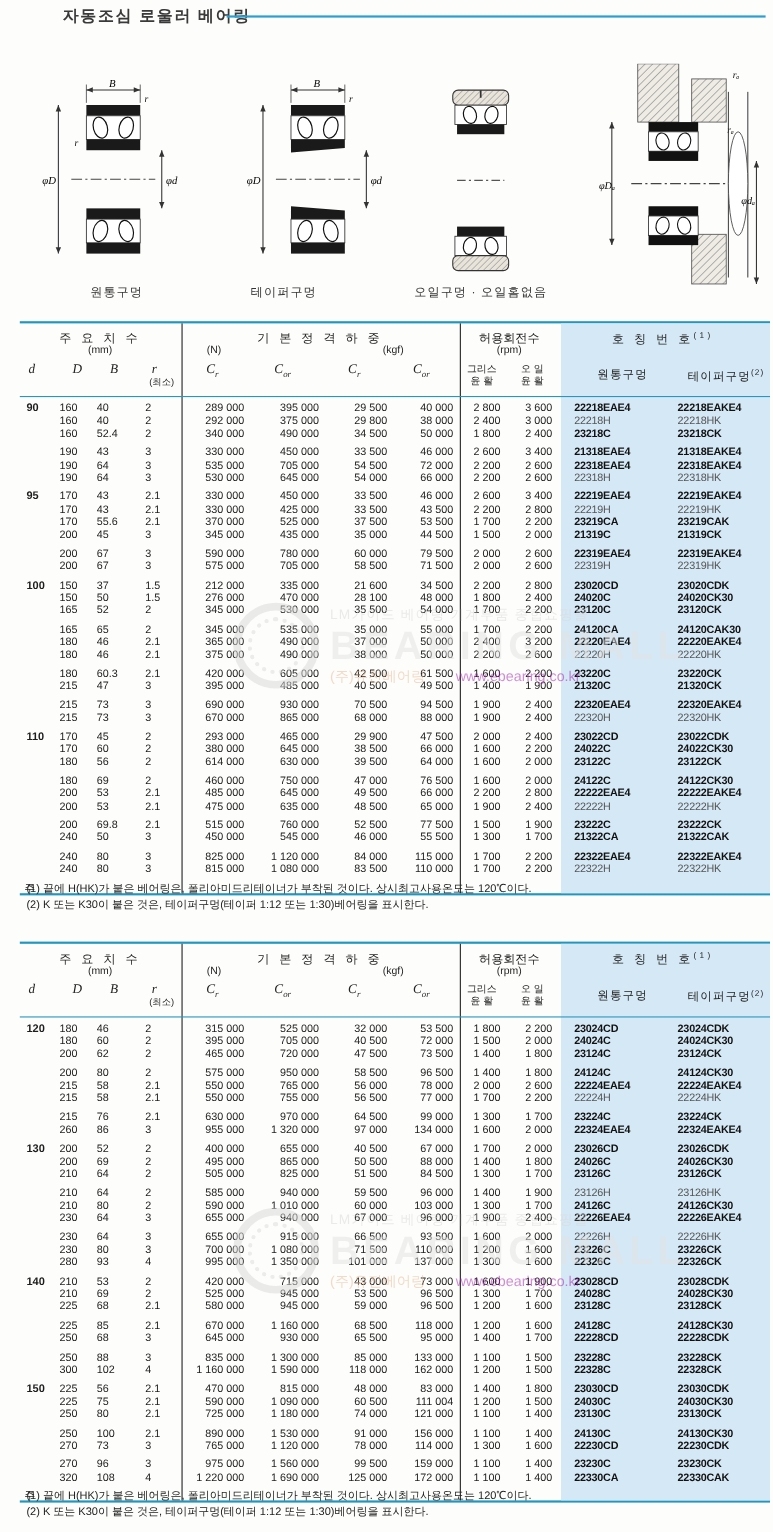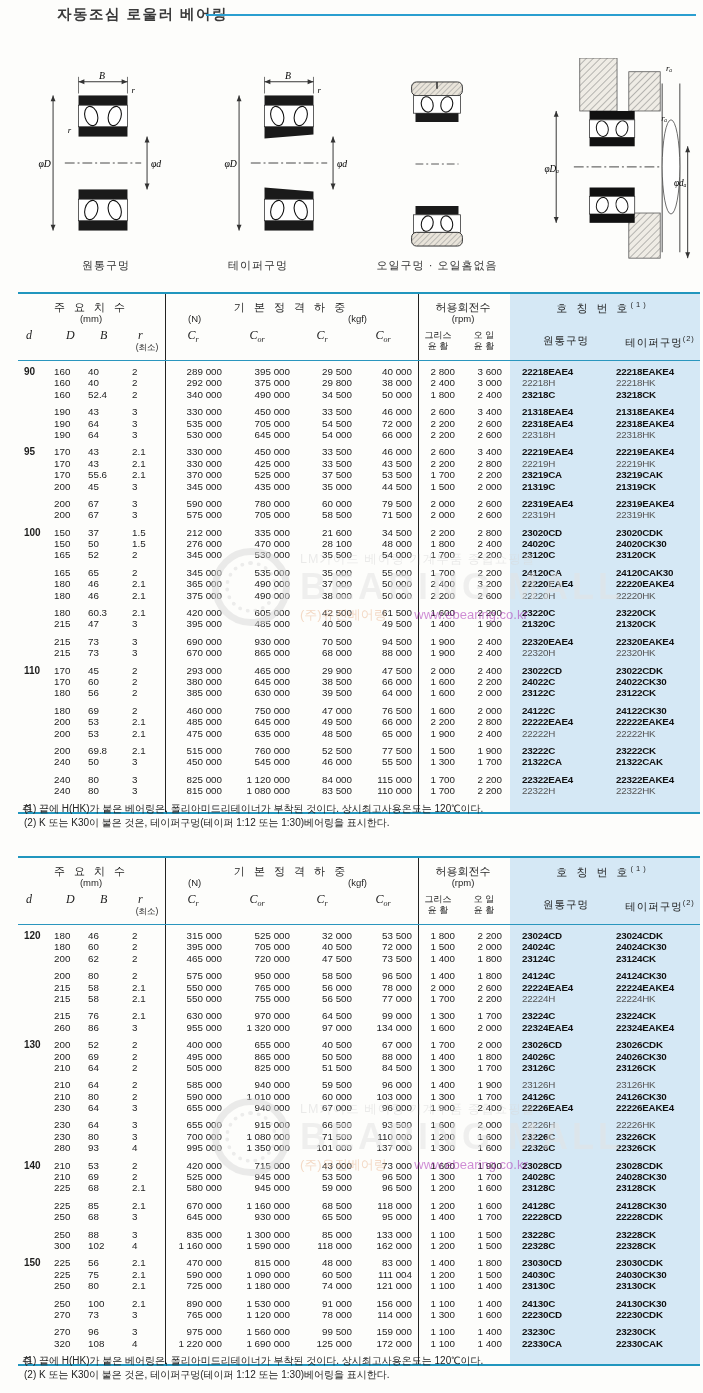--- a/index.html
+++ b/index.html
@@ -533,21 +533,21 @@
           <span class="c-cork">66 000</span>
           <span class="c-g">1 600</span>
           <span class="c-o">2 200</span>
           <span class="c-n1 bold-name">24022C</span>
           <span class="c-n2 bold-name">24022CK30</span>
         </div>
         <div class="trow">
           <span class="c-D">180</span>
           <span class="c-B">56</span>
           <span class="c-r">2</span>
-          <span class="c-cr">385 000</span>
+          <span class="c-cr">614 000</span>
           <span class="c-cor">630 000</span>
           <span class="c-crk">39 500</span>
           <span class="c-cork">64 000</span>
           <span class="c-g">1 600</span>
           <span class="c-o">2 000</span>
           <span class="c-n1 bold-name">23122C</span>
           <span class="c-n2 bold-name">23122CK</span>
         </div>
         <div class="trow gap">
           <span class="c-D">180</span>

